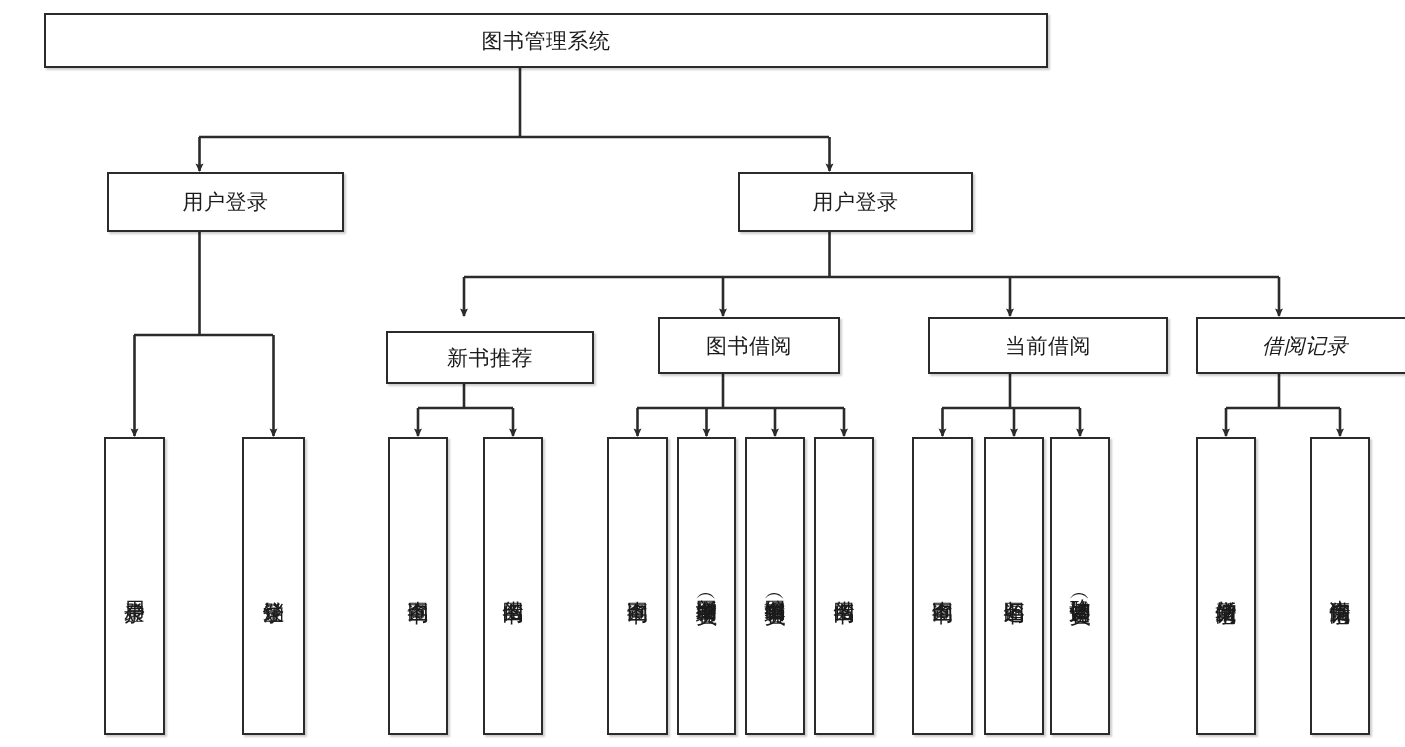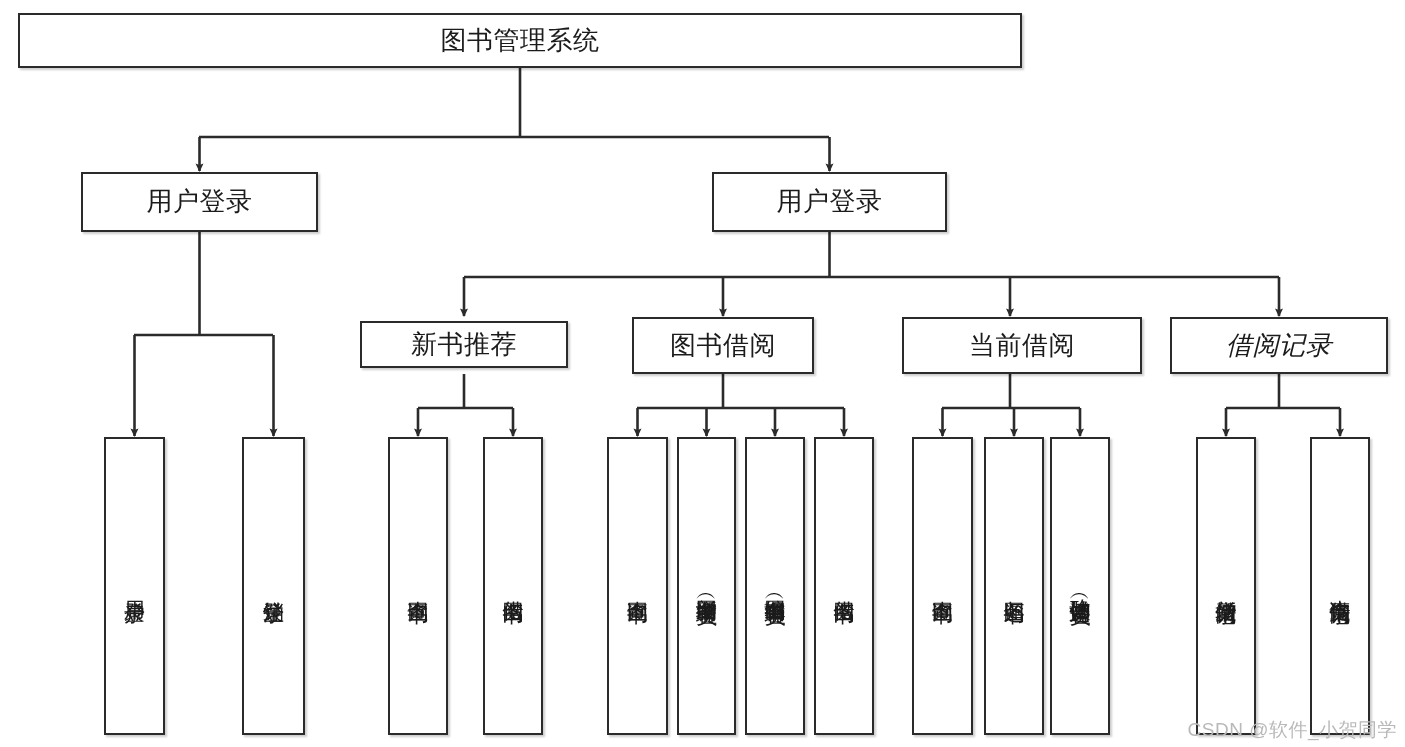--- a/index.html
+++ b/index.html
@@ -29,23 +29,24 @@
     box-sizing: border-box;
     border: 2px solid #2b2b2b;
     background: #ffffff;
     box-shadow: 2px 2px 2px rgba(0,0,0,0.20);
     display: flex;
     align-items: center;
     justify-content: center;
     color: #1b1b1b;
   }
   .node.horizontal {
-    font-size: 26px;
+    font-size: 21px;
     letter-spacing: 0.5px;
     line-height: 1.2;
+    margin-left: 26px;
   }
   .node.vertical {
     writing-mode: vertical-rl;
     text-orientation: upright;
     font-size: 21px;
     line-height: 1.15;
     letter-spacing: 1px;
     padding: 6px 0;
   }
   .node.vertical .cap {
@@ -116,21 +117,21 @@
   <div id="nodes">
       <div class="node horizontal" style="left: 18px; top: 13px; width: 1004px; height: 55px;">
         <span>图书管理系统</span>
       </div>
       <div class="node horizontal" style="left: 81px; top: 172px; width: 237px; height: 60px;">
         <span>用户登录</span>
       </div>
       <div class="node horizontal" style="left: 712px; top: 172px; width: 235px; height: 60px;">
         <span>用户登录</span>
       </div>
-      <div class="node horizontal" style="left: 360px; top: 321px; width: 208px; height: 47px;">
+      <div class="node horizontal" style="left: 360px; top: 331px; width: 208px; height: 53px;">
         <span>新书推荐</span>
       </div>
       <div class="node horizontal" style="left: 632px; top: 317px; width: 182px; height: 57px;">
         <span>图书借阅</span>
       </div>
       <div class="node horizontal" style="left: 902px; top: 317px; width: 240px; height: 57px;">
         <span>当前借阅</span>
       </div>
       <div class="node horizontal" style="left: 1170px; top: 317px; width: 218px; height: 57px; font-style: italic;">
         <span>借阅记录</span>
@@ -169,14 +170,13 @@
         <span class="cap">确认归还（管理员）</span>
       </div>
       <div class="node vertical" style="left: 1196px; top: 437px; width: 60px; height: 298px;">
         <span class="cap">新增借阅记录</span>
       </div>
       <div class="node vertical" style="left: 1310px; top: 437px; width: 60px; height: 298px;">
         <span class="cap">查询借阅记录</span>
       </div>
     </div>
 
-  <div class="watermark">CSDN @软件_小贺同学</div>
 </div>
 
 </body></html>

